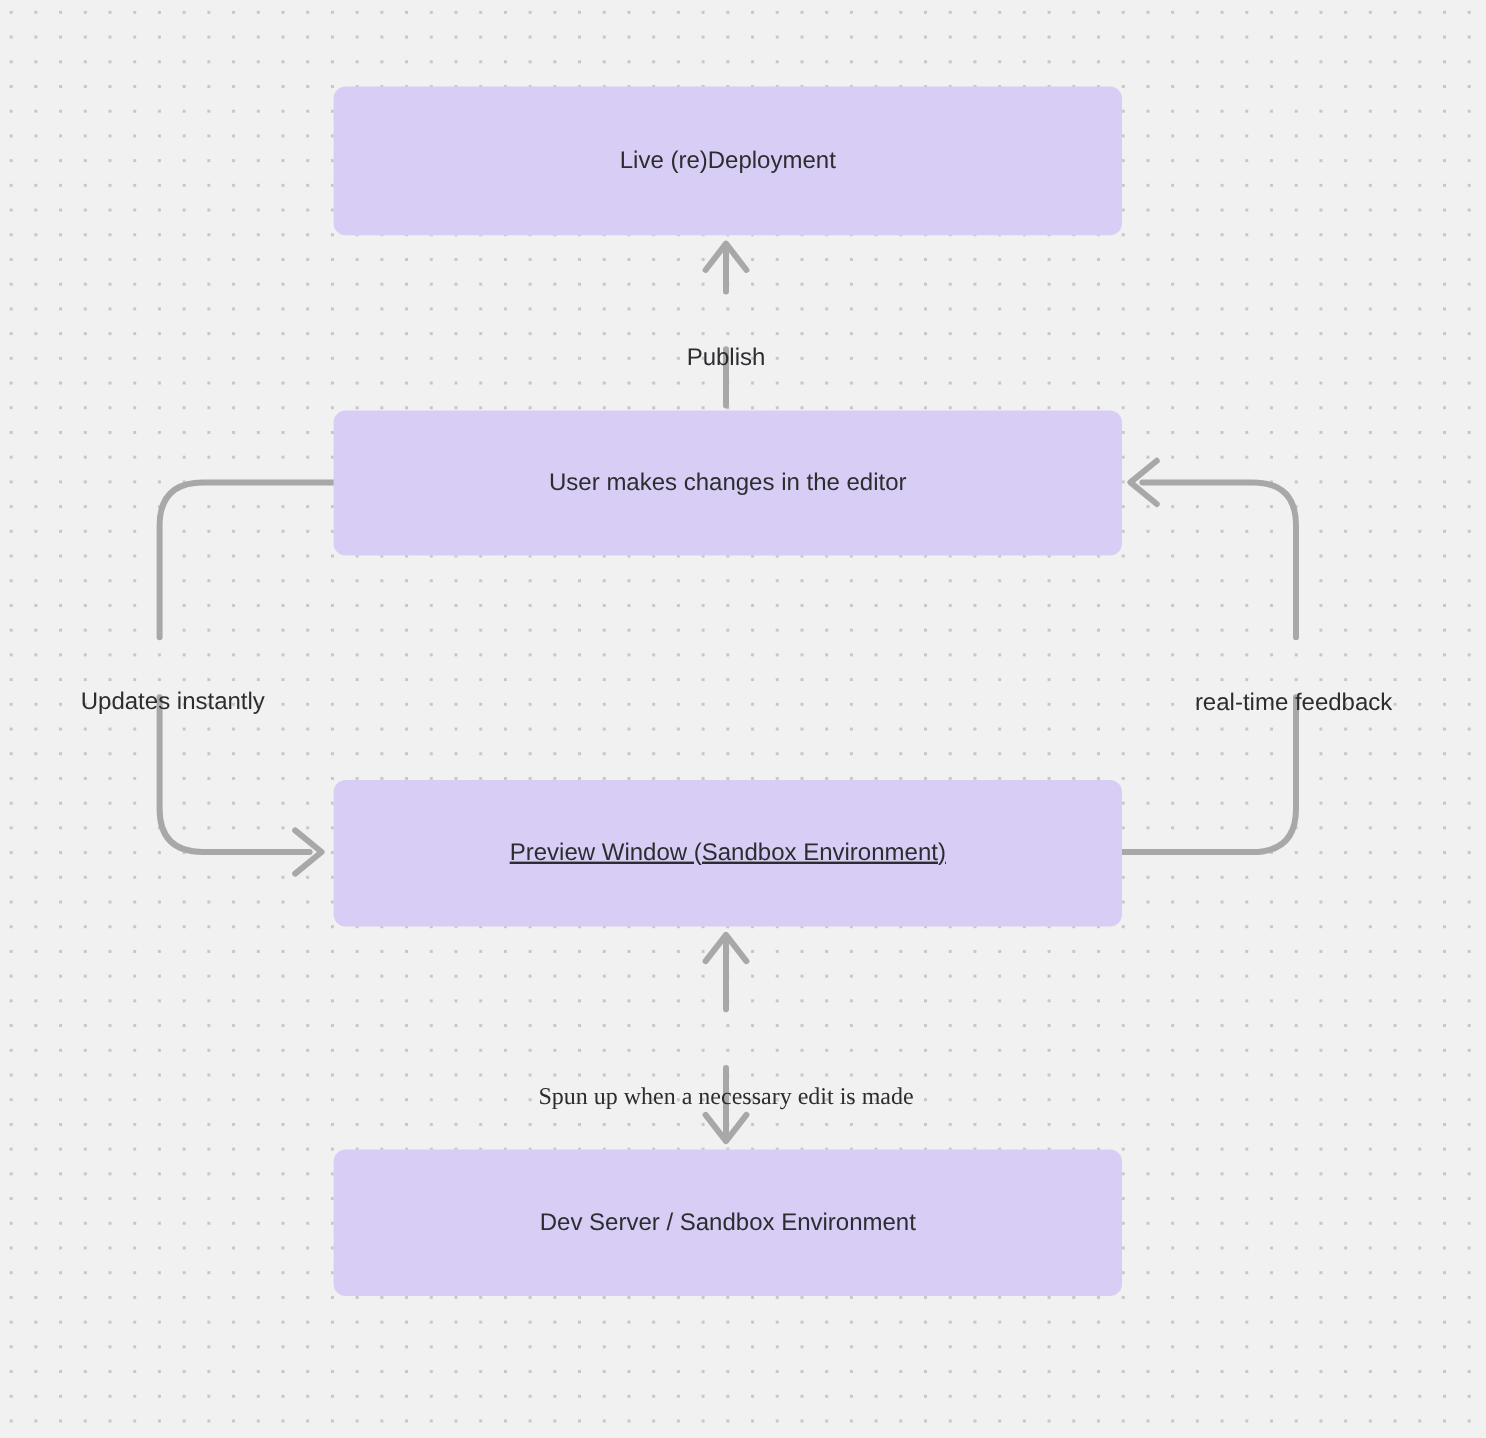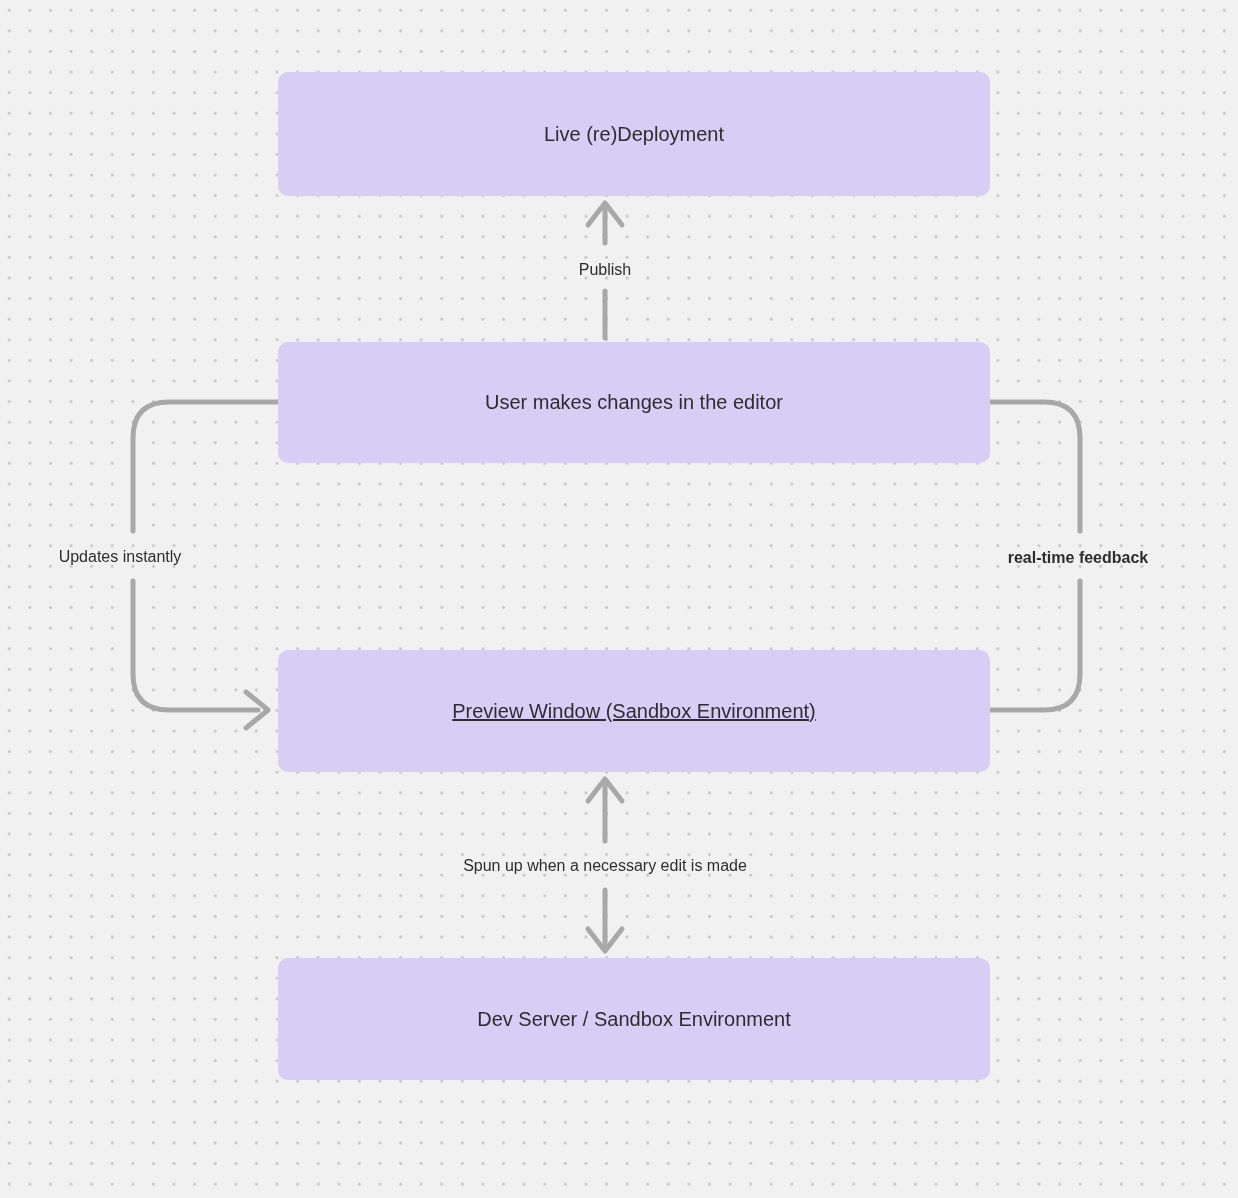--- a/index.html
+++ b/index.html
@@ -31,47 +31,48 @@
   .arrows path {
     fill: none;
     stroke: #a8a8a8;
     stroke-width: 5;
     stroke-linecap: round;
     stroke-linejoin: round;
   }
   .node {
     position: absolute;
     left: 278px;
-    width: 712px;
+    width: 657px;
     background: #d8cdf4;
     border-radius: 10px;
     display: flex;
     align-items: center;
     justify-content: center;
     color: #2d2d31;
     font-size: 20px;
     line-height: 1.25;
     text-align: center;
   }
   .node-live   { top: 72px;  height: 124px; }
   .node-user   { top: 342px; height: 121px; }
   .node-preview{ top: 650px; height: 122px; text-decoration: underline; }
   .node-dev    { top: 958px; height: 122px; align-items: center; }
   .edge-label {
     position: absolute;
     transform: translate(-50%, -50%);
     white-space: nowrap;
     color: #2d2d31;
-    font-size: 16px;
+    font-size: 20px;
     line-height: 1.2;
+    margin-top: 28px;
   }
   .label-publish  { left: 605px;  top: 270px; }
-  .label-updates  { left: 120px;  top: 557px; }
-  .label-feedback { left: 1078px; top: 558px; font-weight: bold; }
-  .label-spunup   { left: 605px;  top: 866px; }
+  .label-updates  { left: 144px;  top: 557px; }
+  .label-feedback { left: 1078px; top: 558px; }
+  .label-spunup   { left: 605px;  top: 886px; font-family: Liberation Serif, serif; }
 </style>
 </head>
 <body>
 
 <div class="canvas">
 
   <svg class="arrows" viewBox="0 0 1238 1198" xmlns="http://www.w3.org/2000/svg">
 
     <g>
       <path d="M588 225 L605 203 L622 225"></path>

